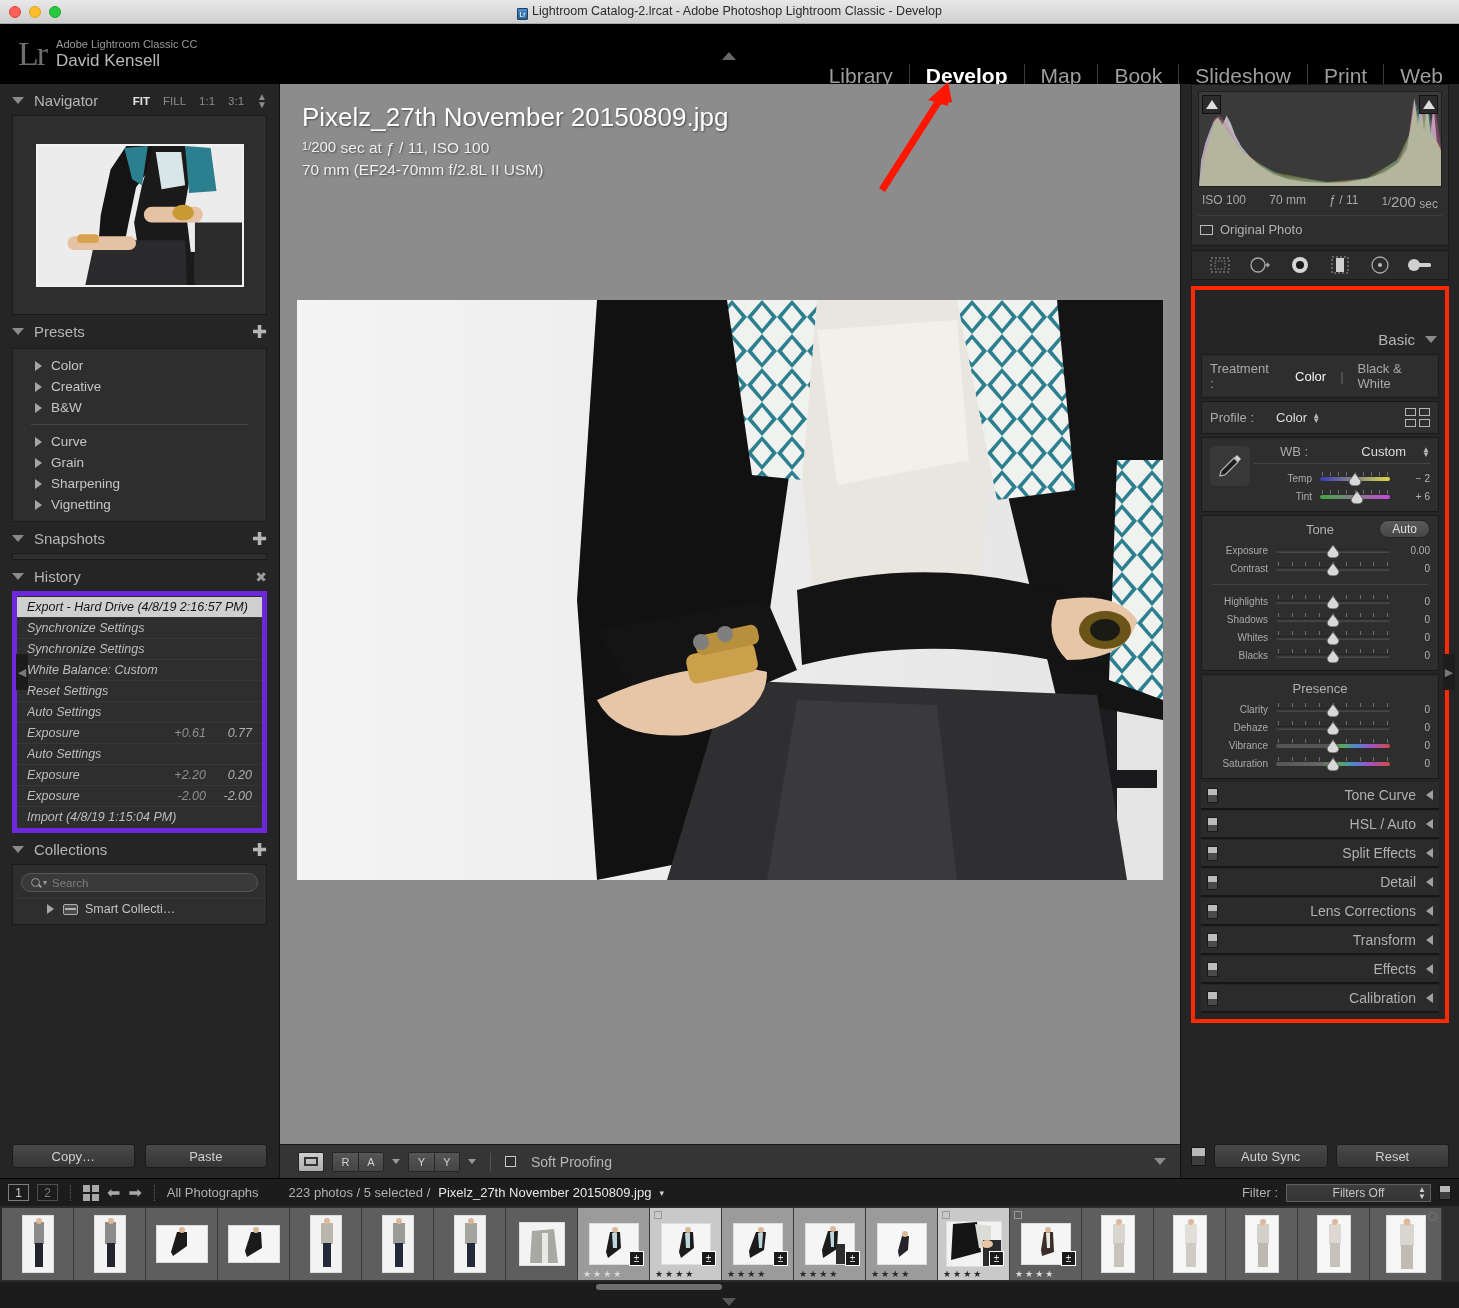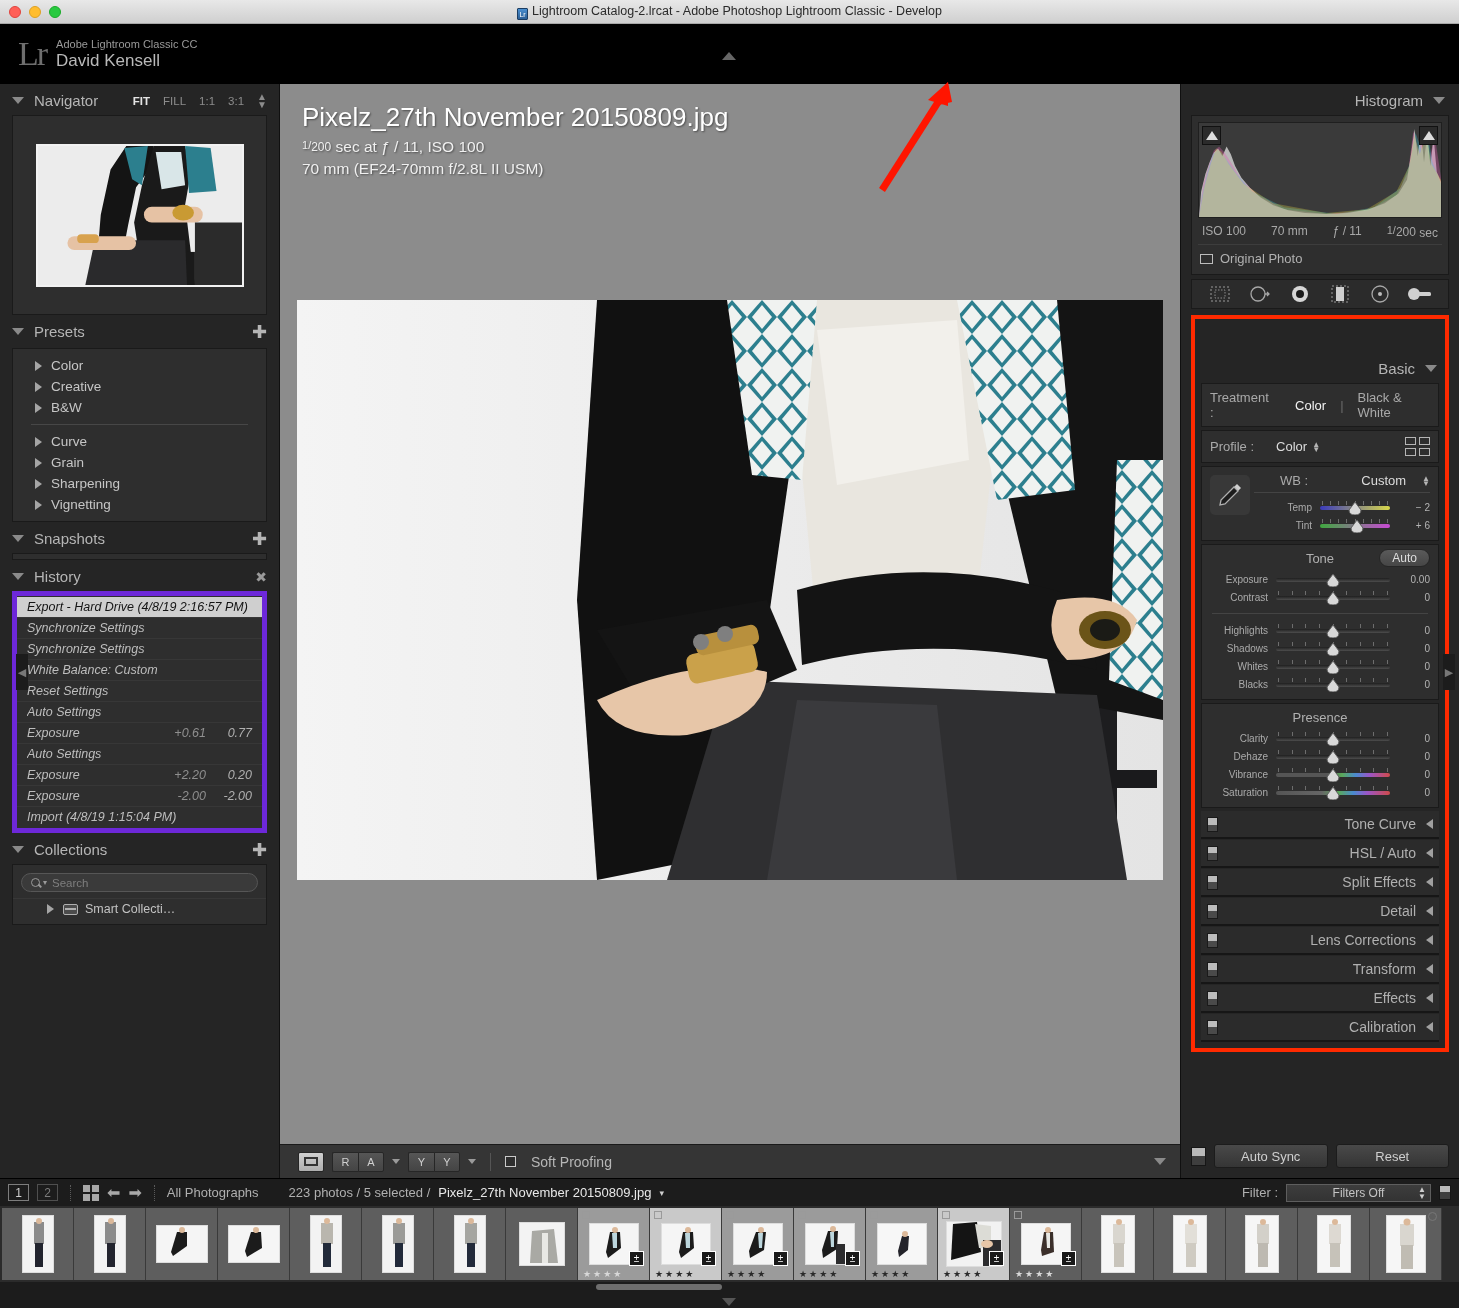--- a/index.html
+++ b/index.html
@@ -170,21 +170,21 @@
     display: flex; align-items: center; justify-content: center; cursor: pointer;
   }
 
   
   .center { flex: 1; background: #3b3b3b; position: relative; display: flex; flex-direction: column; }
   .photo-area { flex: 1; position: relative; background: #8c8c8c; overflow: hidden; }
   .photo-info { position: absolute; left: 22px; top: 18px; text-shadow: 1px 1px 2px rgba(0,0,0,.45); }
   .pi-name { font-size: 26px; color: #fff; margin-bottom: 3px; }
   .pi-line { font-size: 15.5px; color: #f0f0f0; line-height: 1.45; }
   .frac { display: inline-block; font-size: 11px; vertical-align: 3px; }
-  .frac sub { font-size: 12px; vertical-align: -2px; }
+  .frac sub { font-size: 15px; vertical-align: -2px; }
 
   .img-holder {
     position: absolute; left: 17px; top: 216px;
     width: 866px; height: 580px; background: #e9e9e9; overflow: hidden;
   }
   .toolbar {
     height: 34px; background: #353535; border-top: 1px solid #1a1a1a;
     display: flex; align-items: center; padding: 0 18px; gap: 8px;
     position: relative;
   }
@@ -388,20 +388,29 @@
   </div>
 </div>
 
 <div class="topbar">
   <div class="lr-logo">Lr</div>
   <div class="idplate">
     <div class="l1">Adobe Lightroom Classic CC</div>
     <div class="l2">David Kensell</div>
   </div>
   <div class="top-arrow"></div>
+  <div class="modules">
+    <div class="module">Library</div>
+    <div class="module active">Develop</div>
+    <div class="module">Map</div>
+    <div class="module">Book</div>
+    <div class="module">Slideshow</div>
+    <div class="module">Print</div>
+    <div class="module">Web</div>
+  </div>
 </div>
 
 <div class="body-row">
 
   <div class="leftpanel">
     <div class="lp-scroll">
 
       <div class="panel-head">
         <span class="tri-d"></span>
         <span class="ttl">Navigator</span>
@@ -537,20 +546,24 @@
           <span>Search</span>
         </div>
         <div class="coll-row">
           <span class="tri-r"></span>
           <span class="coll-ico"></span>
           <span>Smart Collecti…</span>
         </div>
       </div>
     </div>
 
+    <div class="lp-footer">
+      <div class="btn">Copy…</div>
+      <div class="btn">Paste</div>
+    </div>
   </div>
 
   <div class="center">
     <div class="photo-area">
 
       <div class="photo-info">
         <div class="pi-name">Pixelz_27th November 20150809.jpg</div>
         <div class="pi-line">
           <span class="frac"><span>1</span>/<sub>200</sub></span>
           <span>sec at ƒ / 11, ISO 100</span>
@@ -625,24 +638,20 @@
       <div class="tb-div"></div>
       <div class="chk"></div>
       <div class="tb-label">Soft Proofing</div>
       <div class="tb-caret-right"></div>
     </div>
   </div>
 
   <div class="rightpanel">
     <div class="rp-scroll">
 
-      <div class="rp-head">
-        <span>Histogram</span>
-        <span class="tri-d-sm"></span>
-      </div>
 
       <div class="histogram-box">
         <div class="hgram">
           <svg width="100%" height="100%" viewBox="0 0 228 96" preserveAspectRatio="none">
             <path d="M0 96 L2 70 L6 52 L10 40 L14 30 L18 26 L22 34 L26 24 L30 32 L34 44 L40 56 L48 66 L58 76 L70 84 L84 89 L100 92 L120 93 L140 92 L160 88 L175 82 L188 72 L196 58 L200 30 L203 6 L206 34 L209 8 L212 40 L215 10 L218 44 L221 14 L224 50 L228 60 L228 96 Z" fill="#cfcfcf" opacity="0.85"></path>
             <path d="M0 96 L4 62 L9 44 L14 28 L19 24 L24 30 L30 40 L40 58 L56 74 L80 88 L120 93 L160 89 L186 74 L197 50 L202 8 L207 30 L212 6 L217 38 L222 12 L228 56 L228 96 Z" fill="#e05fb0" opacity="0.35"></path>
             <path d="M0 96 L3 74 L8 50 L13 32 L18 27 L25 36 L34 50 L50 70 L80 86 L130 93 L165 86 L190 66 L199 40 L204 10 L210 28 L215 8 L220 40 L228 62 L228 96 Z" fill="#45c8e0" opacity="0.3"></path>
             <path d="M0 96 L5 66 L11 42 L16 26 L21 29 L28 42 L42 62 L70 82 L120 92 L158 88 L186 70 L198 44 L203 12 L208 32 L214 10 L219 42 L228 58 L228 96 Z" fill="#e0d84a" opacity="0.3"></path>
           </svg>
           <div class="clip l">

